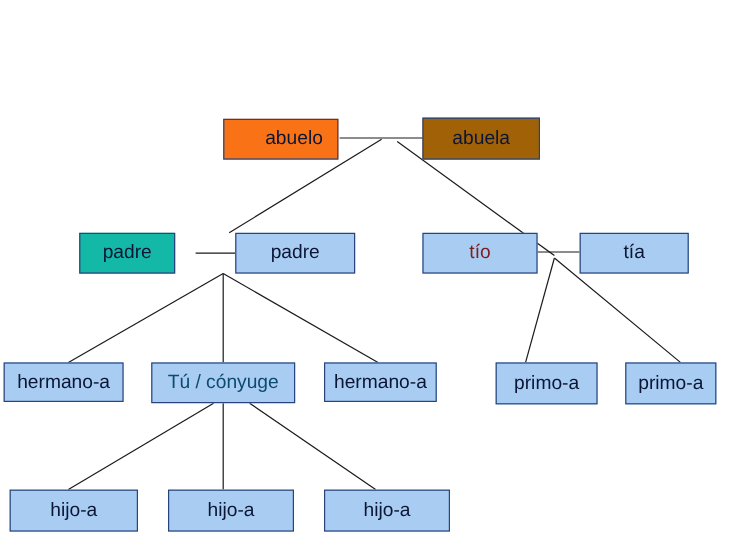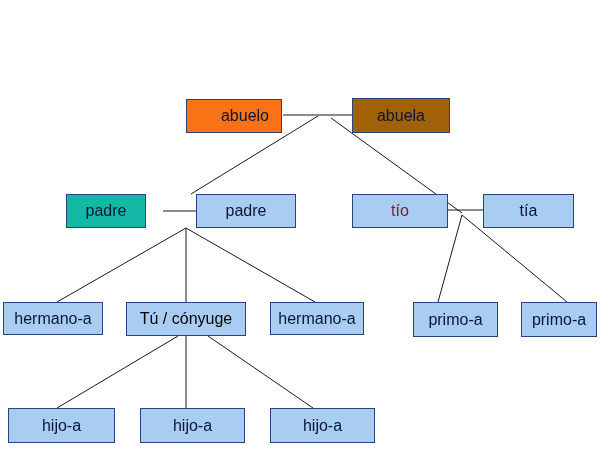--- a/index.html
+++ b/index.html
@@ -55,21 +55,21 @@
       <line x1="208" y1="336" x2="313" y2="408" stroke="#1A1A1A" stroke-width="1"></line>
     </svg>
   <div id="nodes">
       <div class="node" style="left: 186px; top: 99px; width: 96px; height: 34px; background: #f97316; border: 1.5px solid rgb(39, 69, 124); color: rgb(11, 22, 53); padding-left: 22px;">abuelo</div>
       <div class="node" style="left: 352px; top: 98px; width: 98px; height: 35px; background: #a16207; border: 1.5px solid rgb(39, 69, 124); color: rgb(11, 22, 53);">abuela</div>
       <div class="node" style="left: 66px; top: 194px; width: 80px; height: 34px; background: #14b8a6; border: 1.5px solid rgb(39, 69, 124); color: rgb(11, 22, 53);">padre</div>
       <div class="node" style="left: 196px; top: 194px; width: 100px; height: 34px; background: rgb(168, 204, 242); border: 1.5px solid rgb(39, 69, 124); color: rgb(11, 22, 53);">padre</div>
       <div class="node" style="left: 352px; top: 194px; width: 96px; height: 34px; background: rgb(168, 204, 242); border: 1.5px solid rgb(39, 69, 124); color: #7f1d1d;">tío</div>
       <div class="node" style="left: 483px; top: 194px; width: 91px; height: 34px; background: rgb(168, 204, 242); border: 1.5px solid rgb(39, 69, 124); color: rgb(11, 22, 53);">tía</div>
       <div class="node" style="left: 3px; top: 302px; width: 100px; height: 33px; background: rgb(168, 204, 242); border: 1.5px solid rgb(39, 69, 124); color: rgb(11, 22, 53);">hermano-a</div>
-      <div class="node" style="left: 126px; top: 302px; width: 120px; height: 34px; background: rgb(168, 204, 242); border: 1.5px solid rgb(39, 69, 124); color: #000000;">Tú / cónyuge</div>
+      <div class="node" style="left: 126px; top: 302px; width: 120px; height: 34px; background: rgb(168, 204, 242); border: 1.5px solid rgb(39, 69, 124); color: #0c4a6e;">Tú / cónyuge</div>
       <div class="node" style="left: 270px; top: 302px; width: 94px; height: 33px; background: rgb(168, 204, 242); border: 1.5px solid rgb(39, 69, 124); color: rgb(11, 22, 53);">hermano-a</div>
       <div class="node" style="left: 413px; top: 302px; width: 85px; height: 35px; background: rgb(168, 204, 242); border: 1.5px solid rgb(39, 69, 124); color: rgb(11, 22, 53);">primo-a</div>
       <div class="node" style="left: 521px; top: 302px; width: 76px; height: 35px; background: rgb(168, 204, 242); border: 1.5px solid rgb(39, 69, 124); color: rgb(11, 22, 53);">primo-a</div>
       <div class="node" style="left: 8px; top: 408px; width: 107px; height: 35px; background: rgb(168, 204, 242); border: 1.5px solid rgb(39, 69, 124); color: rgb(11, 22, 53);">hijo-a</div>
       <div class="node" style="left: 140px; top: 408px; width: 105px; height: 35px; background: rgb(168, 204, 242); border: 1.5px solid rgb(39, 69, 124); color: rgb(11, 22, 53);">hijo-a</div>
       <div class="node" style="left: 270px; top: 408px; width: 105px; height: 35px; background: rgb(168, 204, 242); border: 1.5px solid rgb(39, 69, 124); color: rgb(11, 22, 53);">hijo-a</div>
     </div>
 </div>
 
 </body></html>

